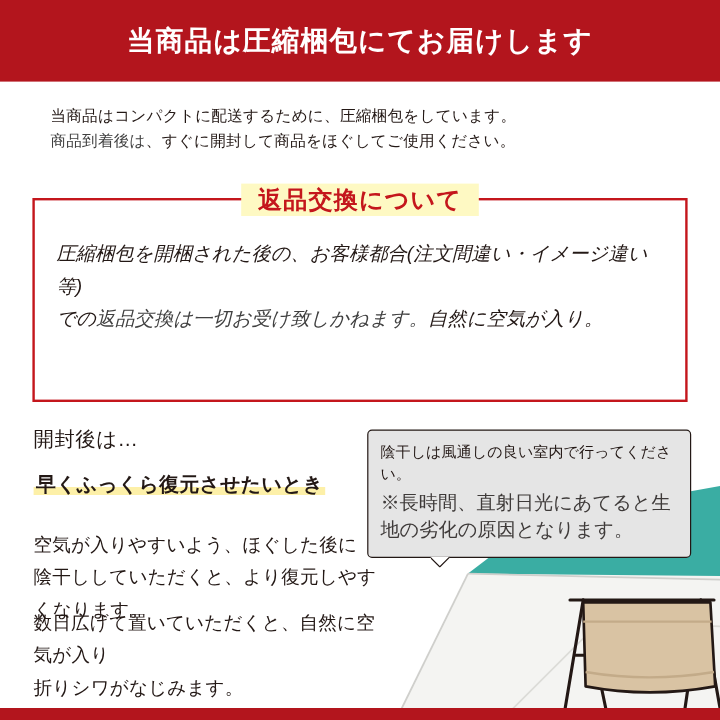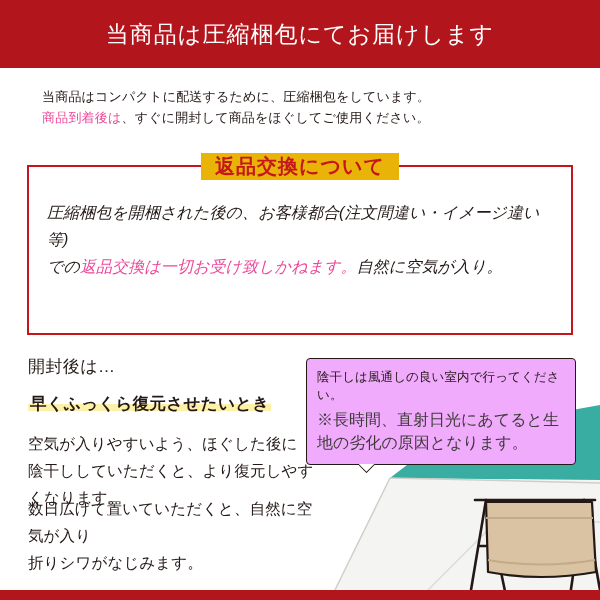--- a/index.html
+++ b/index.html
@@ -28,39 +28,39 @@
     width: 600px;
     height: 68px;
     background: #b3151d;
     display: flex;
     align-items: center;
     justify-content: center;
   }
   .header-title {
     color: #ffffff;
     font-size: 23px;
-    font-weight: normal;
+    font-weight: bold;
     letter-spacing: 1px;
     text-align: center;
   }
   
   .intro {
     position: absolute;
     top: 86px;
     left: 42px;
     width: 520px;
     line-height: 1.65;
     font-size: 13px;
     letter-spacing: 0.2px;
   }
   .intro .line2 {
     display: block;
   }
   .accent-red {
-    color: #ec4899;
+    color: #404040;
   }
   
   .returns-box {
     position: absolute;
     top: 165px;
     left: 27px;
     width: 546px;
     height: 170px;
     border: 2px solid #c4161c;
     box-sizing: border-box;
@@ -68,21 +68,21 @@
   .returns-title-wrap {
     position: absolute;
     top: -14px;
     left: 0;
     width: 100%;
     display: flex;
     align-items: center;
     justify-content: center;
   }
   .returns-title {
-    background: #eab308;
+    background: #fef9c3;
     padding: 0 14px;
     color: #c4161c;
     font-size: 20px;
     font-weight: bold;
     letter-spacing: 1px;
   }
   .returns-body {
     position: absolute;
     top: 32px;
     left: 18px;
@@ -123,34 +123,34 @@
   .tip-title {
     display: inline;
     font-size: 16.5px;
     font-weight: bold;
     background: linear-gradient(transparent 58%, #fdf0a8 58%, #fdf0a8 96%, transparent 96%);
     padding: 0 2px;
     letter-spacing: 0.3px;
     margin-top: 15px;
   }
   .tip-text {
-    margin-top: 15px;
+    margin-top: 26px;
     font-size: 15.5px;
     line-height: 1.75;
     letter-spacing: 0.1px;
   }
   
   .bubble {
     position: absolute;
     top: 358px;
     left: 306px;
     width: 270px;
     border: 1px solid #231815;
     border-radius: 4px;
-    background: #f0abfc;
+    background: #e5e5e5;
     box-sizing: border-box;
     padding: 9px 10px 10px 10px;
     z-index: 3;
   }
   .bubble-text {
     font-size: 12.5px;
     line-height: 1.45;
     letter-spacing: 0.1px;
   }
   .bubble-note {

